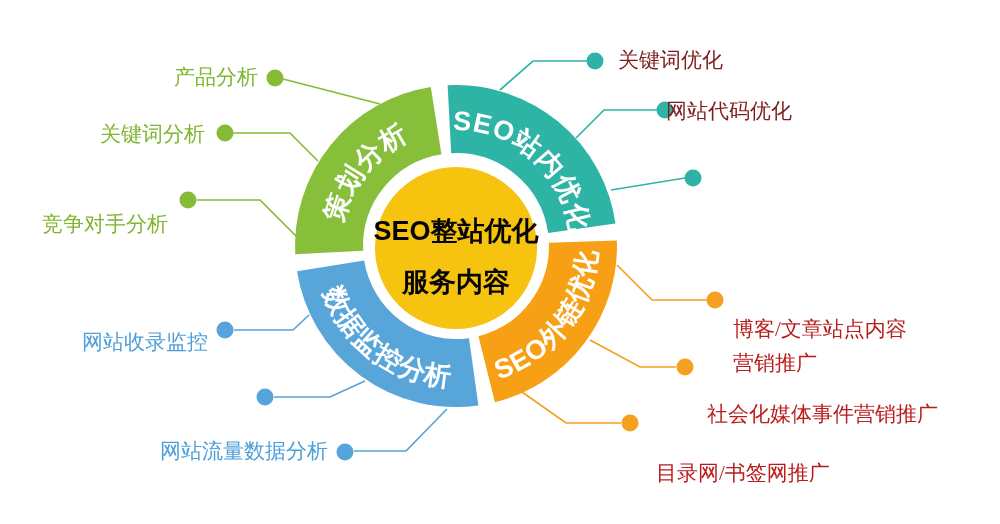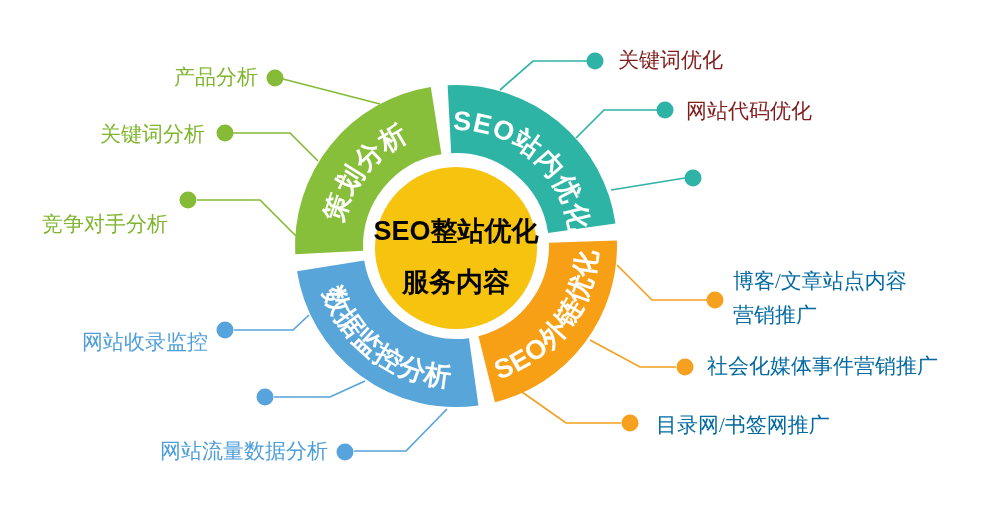--- a/index.html
+++ b/index.html
@@ -18,30 +18,30 @@
     font-size:27px;font-weight:900;letter-spacing:0px;
   }
   .lbl{
     position:absolute;font-family:"Liberation Serif",serif;
     font-size:21px;line-height:24px;white-space:nowrap;
     transform:translateY(-50%);
   }
   .lbl.green{color:#7FB52F;}
   .lbl.teal{color:#7f1d1d;}
   .lbl.blue{color:#4E9ED9;}
-  .lbl.orange{color:#0369a1;}
+  .lbl.orange{color:#b91c1c;margin-top:48px;}
   .lbl.wrap{white-space:normal;width:192px;line-height:34px;transform:none;}
   #l1{right:742px;top:77px;text-align:center;}
   #l2{right:795px;top:134px;text-align:right;}
   #l3{right:832px;top:200px;margin-top:24px;}
   #l4{right:792px;top:342px;}
   #l5{right:760px;top:397px;}
   #l6{right:672px;top:451px;}
   #r1{left:618px;top:60px;}
-  #r2{left:686px;top:111px;}
+  #r2{left:666px;top:111px;}
   #r3{left:719px;top:179px;}
   #r4{left:733px;top:264px;}
   #r5{left:707px;top:366px;}
   #r6{left:656px;top:425px;}
 </style>
 </head>
 <body>
 
 <div id="stage">
 

